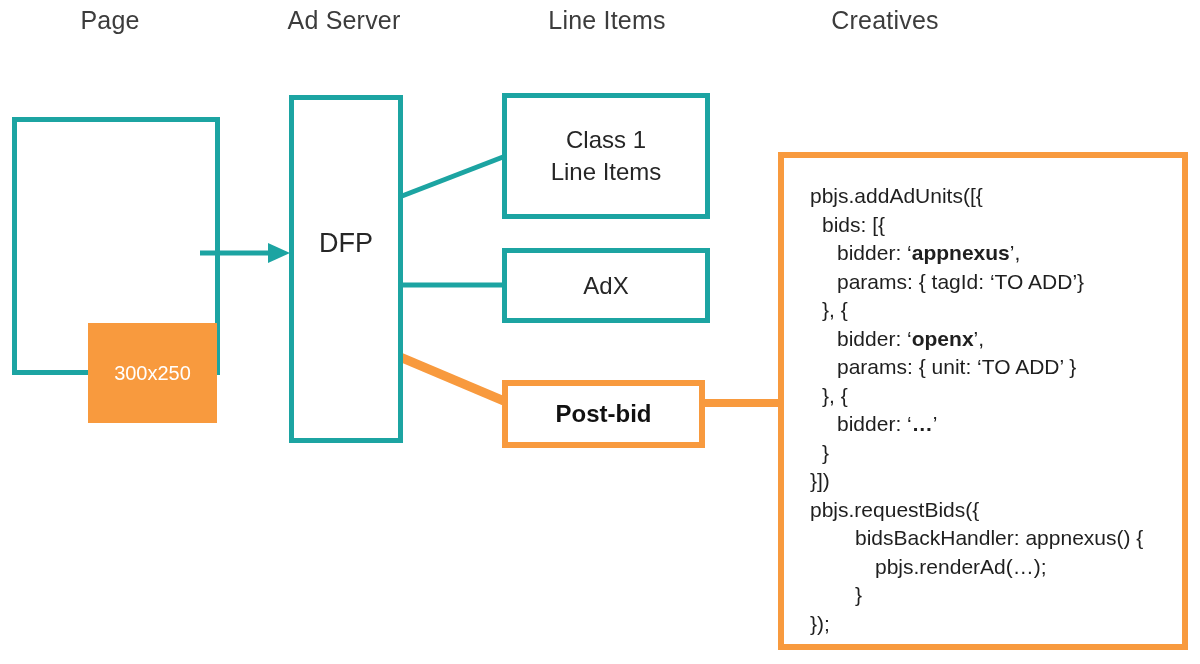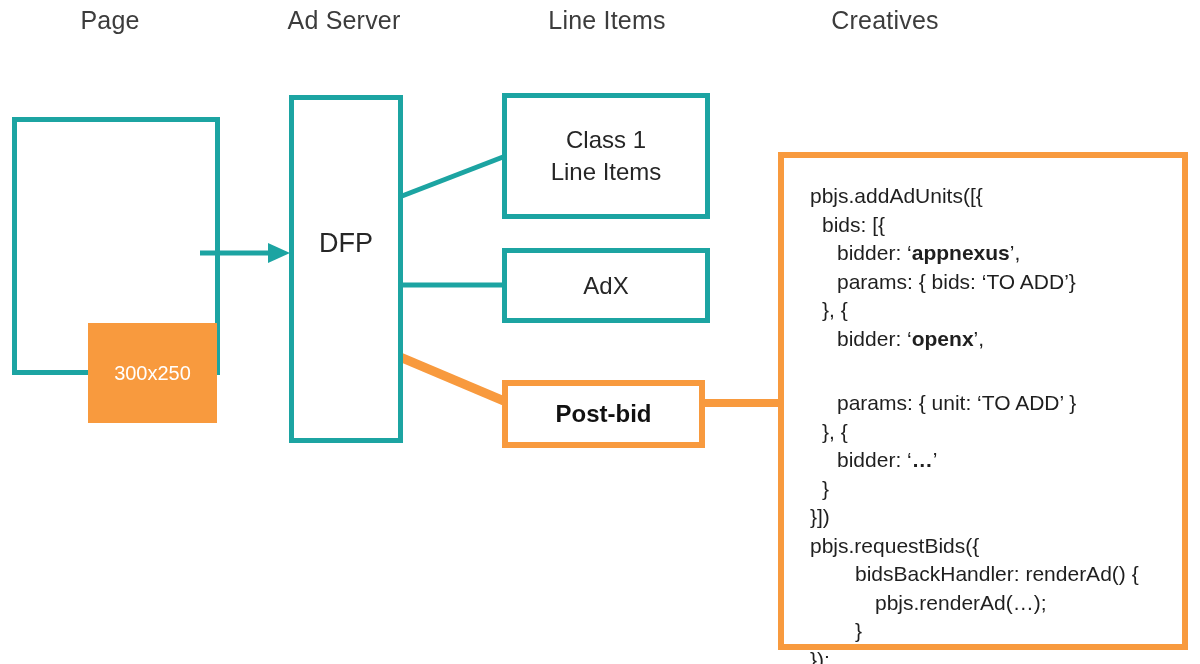--- a/index.html
+++ b/index.html
@@ -143,29 +143,29 @@
 
   <div class="node orange-border" id="postbid-box">
     <span>Post-bid</span>
   </div>
 
   <div class="node orange-border" id="code-box">
     <div class="code">
         <div class="code-line" style="padding-left: 0px;"><span>pbjs.addAdUnits([{</span></div>
         <div class="code-line" style="padding-left: 12px;"><span>bids: [{</span></div>
         <div class="code-line" style="padding-left: 27px;"><span>bidder: ‘</span><span class="bold">appnexus</span><span>’,</span></div>
-        <div class="code-line" style="padding-left: 27px;"><span>params: { bids: ‘TO ADD’}</span></div>
+        <div class="code-line" style="padding-left: 27px;"><span>params: { tagId: ‘TO ADD’}</span></div>
         <div class="code-line" style="padding-left: 12px;"><span>}, {</span></div>
         <div class="code-line" style="padding-left: 27px;"><span>bidder: ‘</span><span class="bold">openx</span><span>’,</span></div>
-        <div class="code-line" style="padding-left: 27px; margin-top: 36px;"><span>params: { unit: ‘TO ADD’ }</span></div>
+        <div class="code-line" style="padding-left: 27px;"><span>params: { unit: ‘TO ADD’ }</span></div>
         <div class="code-line" style="padding-left: 12px;"><span>}, {</span></div>
         <div class="code-line" style="padding-left: 27px;"><span>bidder: ‘</span><span class="bold">…</span><span>’</span></div>
         <div class="code-line" style="padding-left: 12px;"><span>}</span></div>
         <div class="code-line" style="padding-left: 0px;"><span>}])</span></div>
         <div class="code-line" style="padding-left: 0px;"><span>pbjs.requestBids({</span></div>
-        <div class="code-line" style="padding-left: 45px;"><span>bidsBackHandler: renderAd() {</span></div>
+        <div class="code-line" style="padding-left: 45px;"><span>bidsBackHandler: appnexus() {</span></div>
         <div class="code-line" style="padding-left: 65px;"><span>pbjs.renderAd(…);</span></div>
         <div class="code-line" style="padding-left: 45px;"><span>}</span></div>
         <div class="code-line" style="padding-left: 0px;"><span>});</span></div>
       </div>
   </div>
 
 </div>
 
 </body></html>

